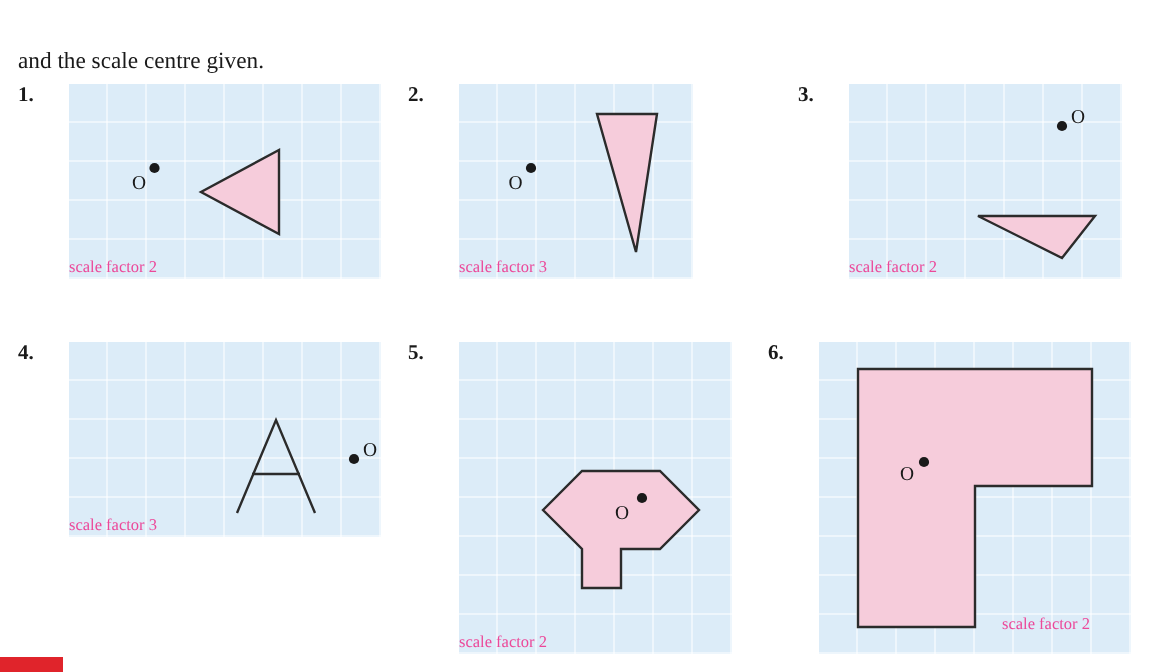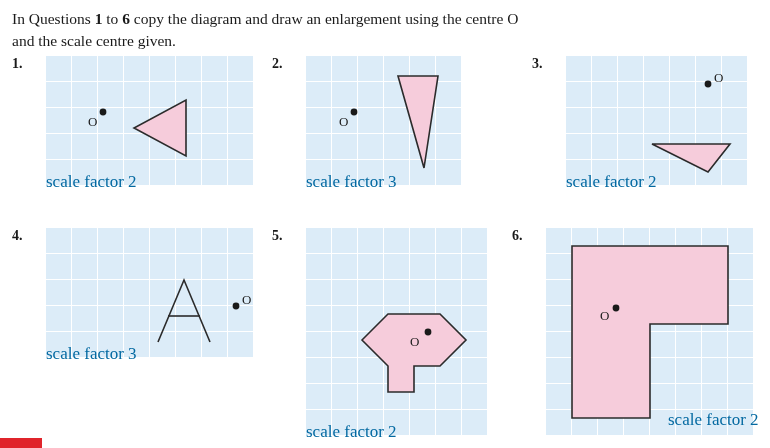--- a/index.html
+++ b/index.html
@@ -50,38 +50,37 @@
     background-position: -1px -1px;
   }
   .grid svg {
     position: absolute;
     left: 0;
     top: 0;
     overflow: visible;
   }
   .sf {
     position: absolute;
-    font-size: 17px;
-    color: #0369a1;
+    font-size: 11px;
+    color: #ec4899;
     white-space: nowrap;
   }
   .redbar {
     position: absolute;
     left: 0;
     bottom: 0;
     width: 42px;
     height: 10px;
     background: #e0242b;
   }
 </style>
 </head>
 <body>
 
 <div class="instruction">
-  <span><span>In Questions </span><b>1</b><span> to </span><b>6</b><span> copy the diagram and draw an enlargement using the centre O</span></span>
   <br>
   <span>and the scale centre given.</span>
 </div>
 
 <div class="q" style="left:12px; top:56px; width:250px; height:140px;">
   <div class="q-num">1.</div>
   <div class="grid-wrap" style="left:34px; top:0;">
     <div class="grid" style="width:208px; height:130px;">
       <svg width="208" height="130">
         <polygon points="140,70 140,126 88,98" transform="translate(0,-26)" fill="#f6ccdb" stroke="#2b2b2b" stroke-width="1.6"></polygon>

